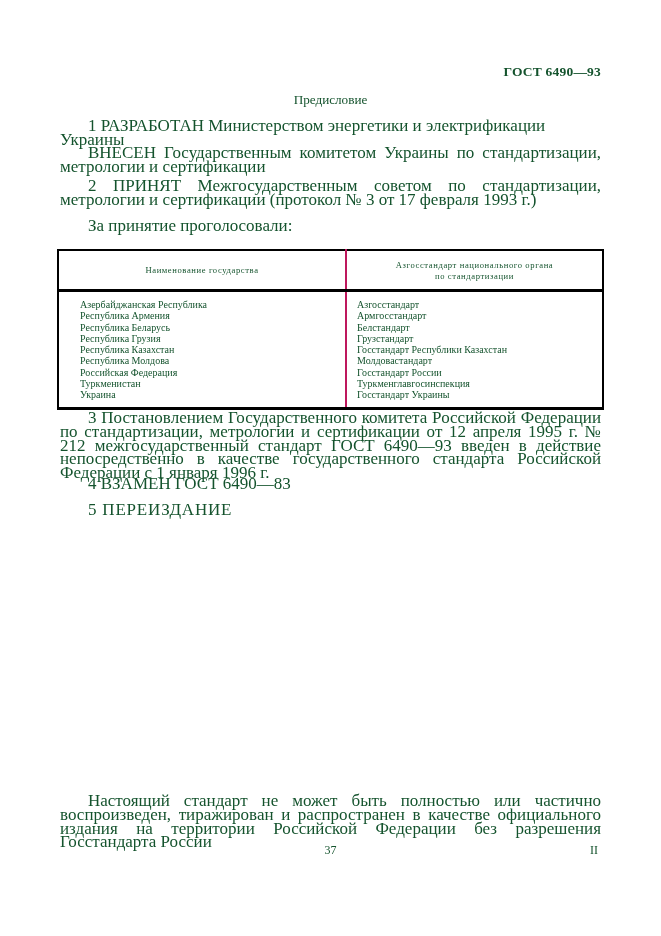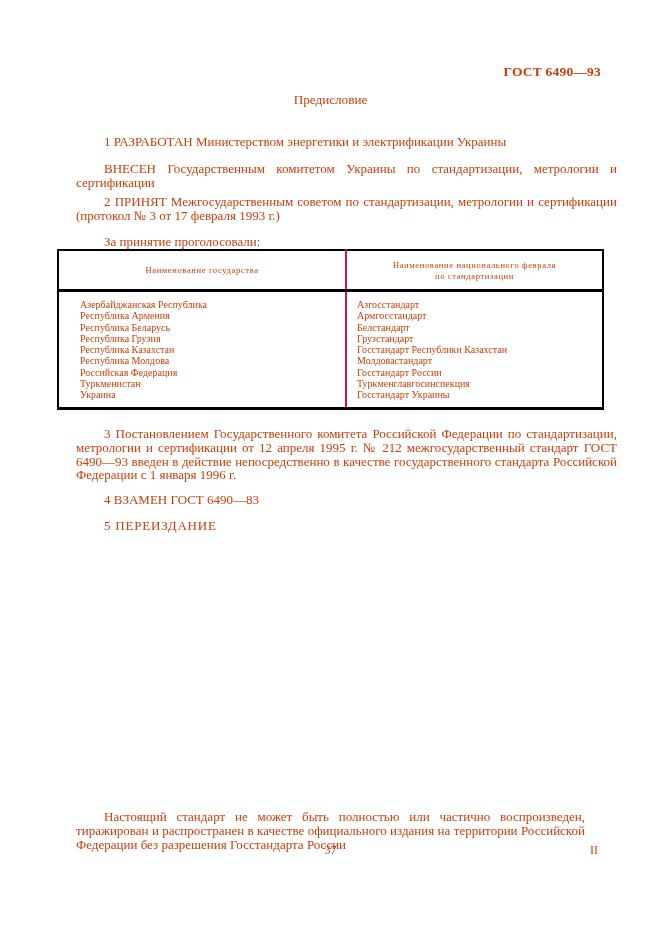--- a/index.html
+++ b/index.html
@@ -6,21 +6,21 @@
     margin: 0;
     padding: 0;
     background: #ffffff;
   }
   .page {
     position: relative;
     width: 661px;
     height: 936px;
     background: #ffffff;
     font-family: "Liberation Serif", "DejaVu Serif", serif;
-    color: #c2410c;
+    color: #14532d;
     overflow: hidden;
   }
   .abs { position: absolute; left: 60px; width: 541px; }
 
   .doc-code {
     position: absolute;
     top: 64px;
     right: 60px;
     font-size: 13.5px;
     font-weight: bold;
@@ -28,22 +28,22 @@
     white-space: nowrap;
   }
   .page-title {
     top: 92px;
     text-align: center;
     font-size: 13.2px;
     font-weight: normal;
     margin: 0;
   }
   p.para {
-    margin: 16px;
-    font-size: 13px;
+    margin: 0;
+    font-size: 17px;
     line-height: 13.8px;
     text-align: justify;
     text-indent: 28px;
   }
   p.single { text-align: left; }
   .spaced-caps { letter-spacing: 0.8px; }
 
   .p-developed  { top: 119px; }
   .p-submitted  { top: 146px; }
   .p-accepted   { top: 179px; }
@@ -122,21 +122,21 @@
 
   <p class="abs para p-accepted">2 ПРИНЯТ Межгосударственным советом по стандартизации, метрологии и сертификации (протокол № 3 от 17 февраля 1993 г.)</p>
 
   <p class="abs para single p-vote-intro">За принятие проголосовали:</p>
 
   <table class="vote-table">
     <thead>
       <tr>
         <th class="col-state">Наименование государства</th>
         <th class="col-org">
-          <span class="th-line">Наименование национального февраля</span>
+          <span class="th-line">Азгосстандарт национального органа</span>
           <span class="th-line">по стандартизации</span>
         </th>
       </tr>
     </thead>
     <tbody>
       <tr>
         <td class="col-state">Азербайджанская Республика</td>
         <td class="col-org">Азгосстандарт</td>
       </tr>
       <tr>

